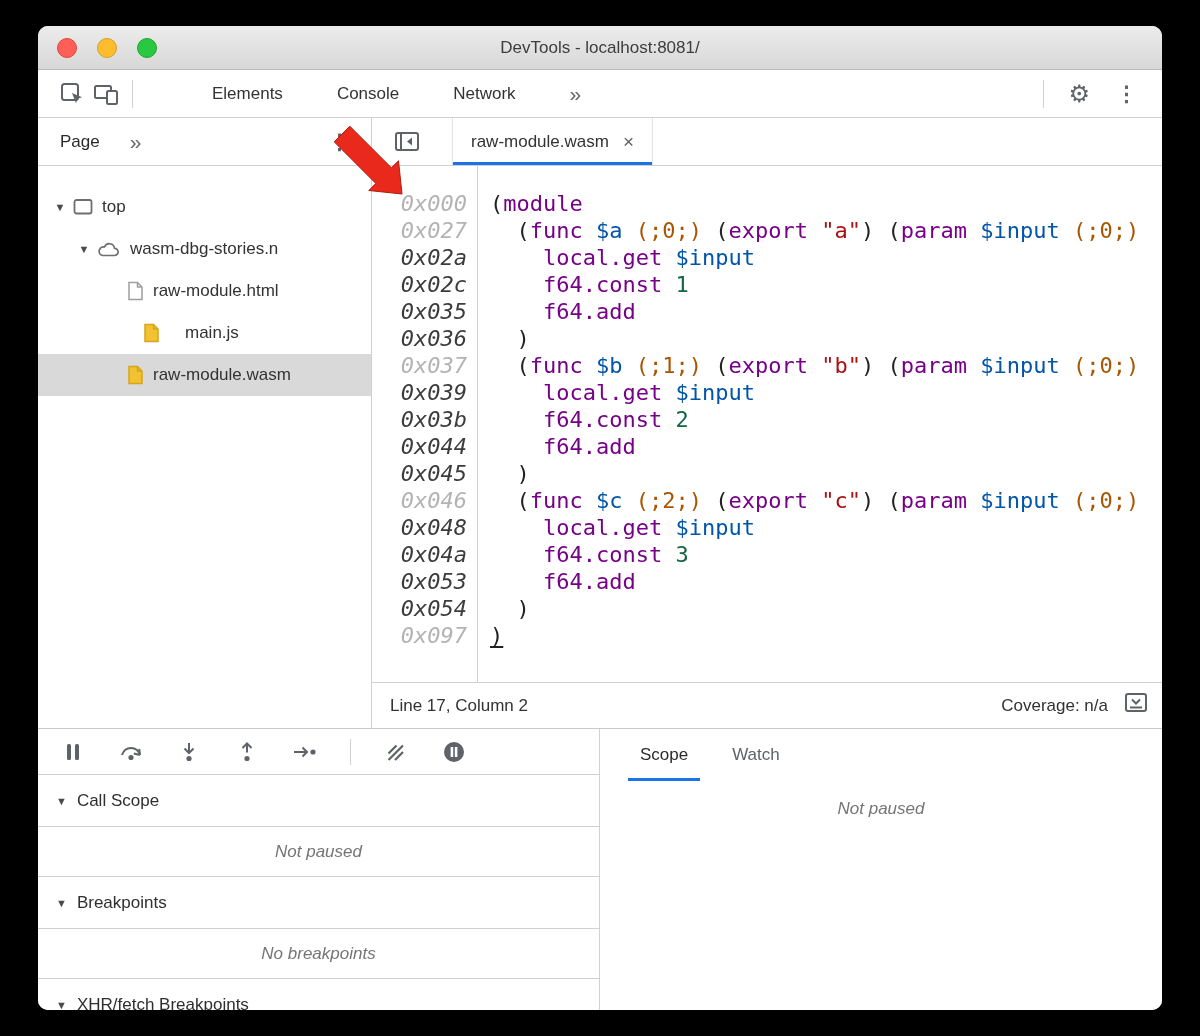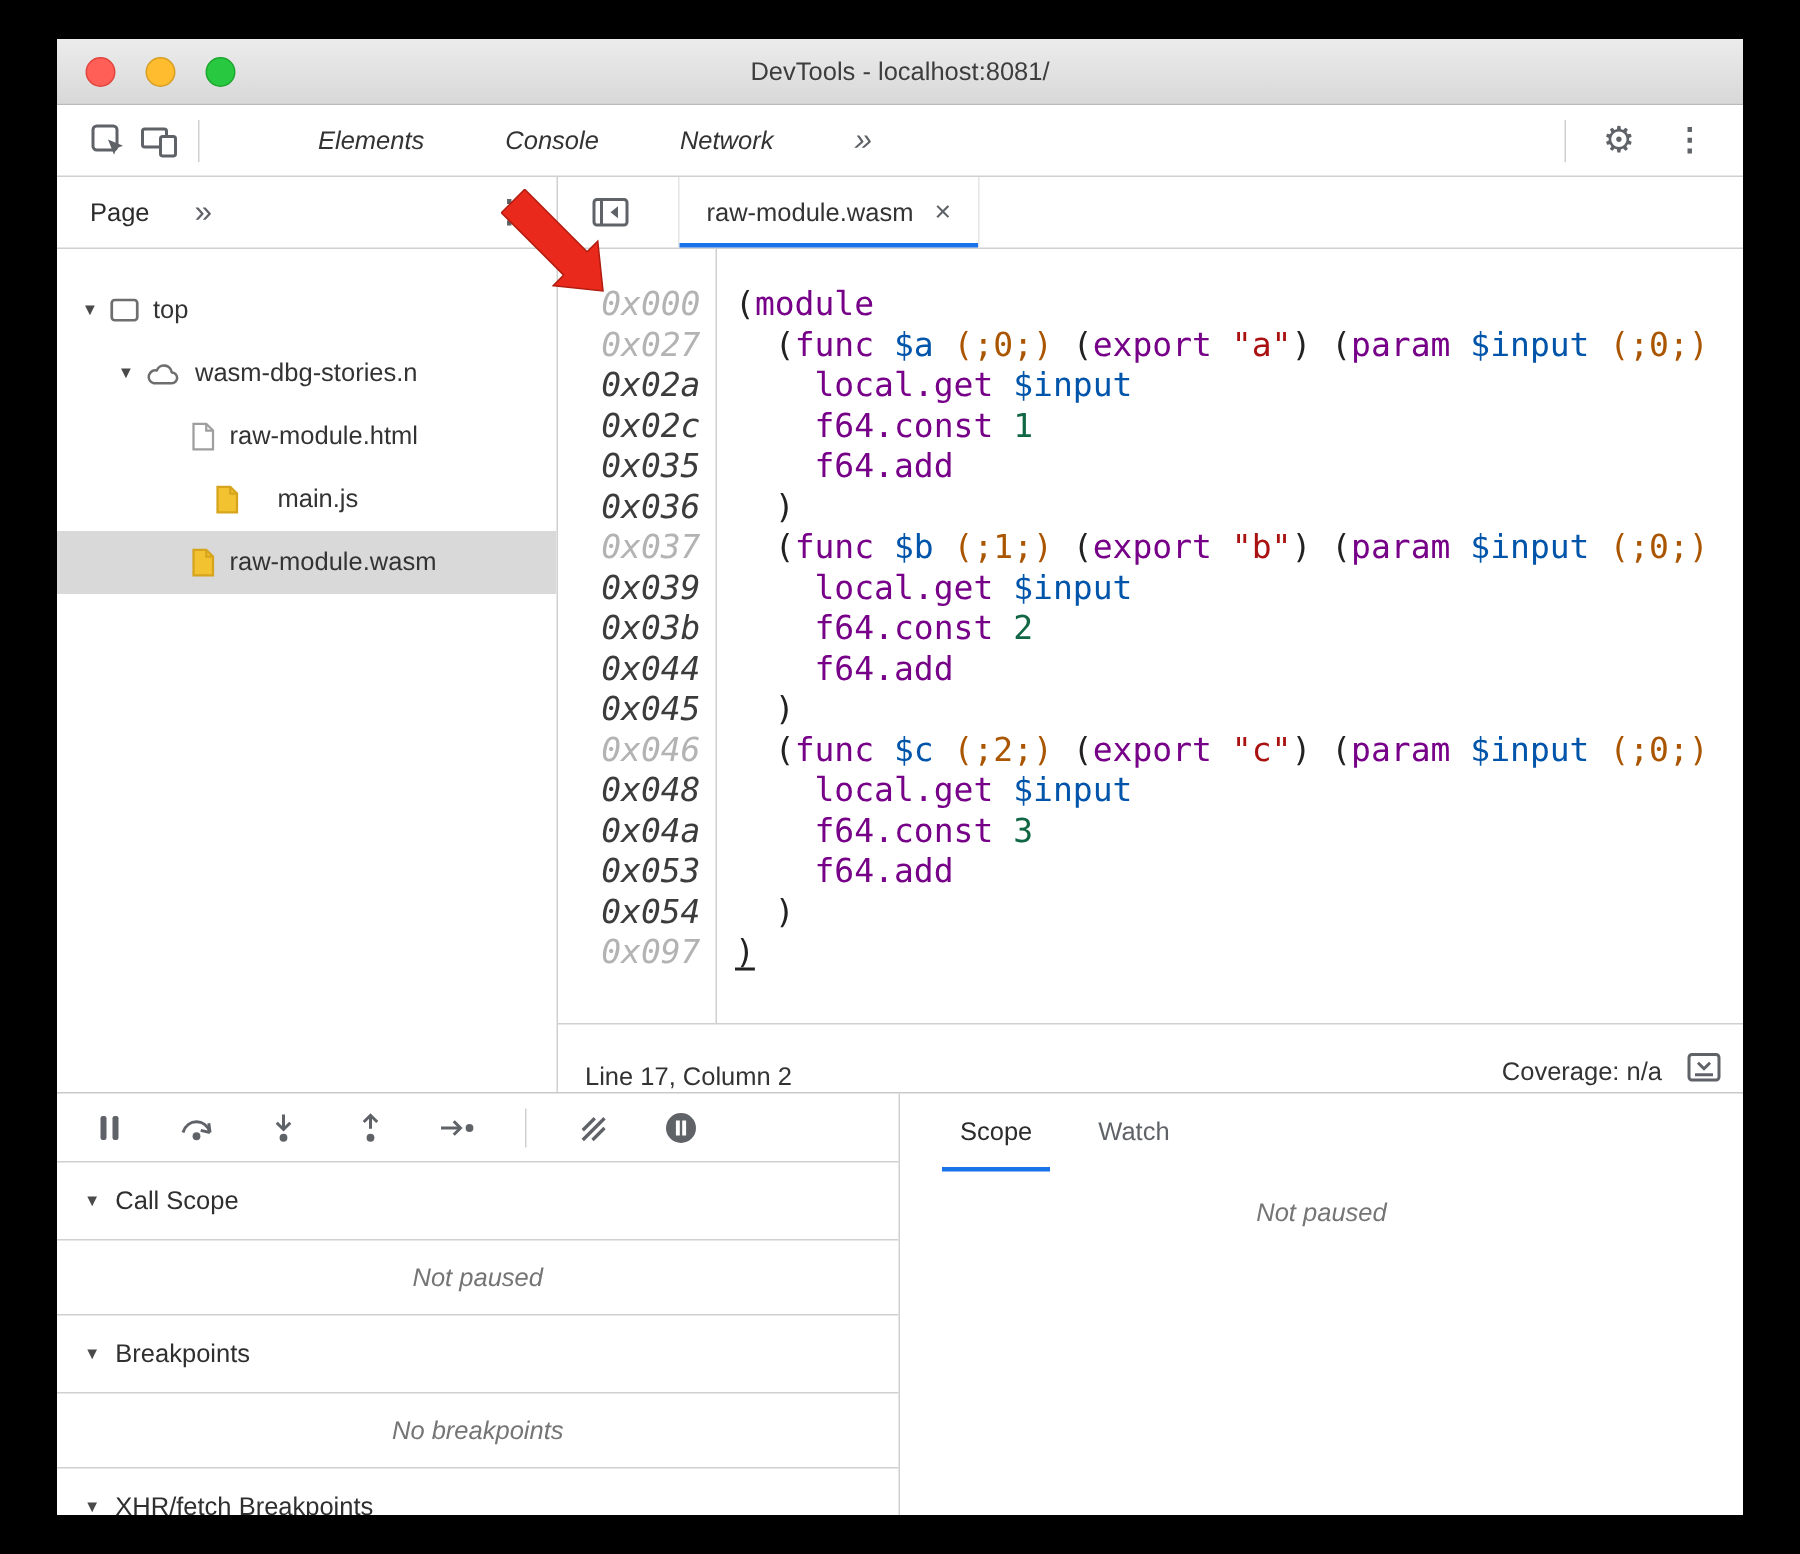--- a/index.html
+++ b/index.html
@@ -1,36 +1,36 @@
 <!DOCTYPE html>
 <html><head>
 <meta charset="utf-8">
 <style>
   * { box-sizing: border-box; margin: 0; padding: 0; }
   html,body { width:1200px; height:1036px; background:#000; font-family:"Liberation Sans",sans-serif; }
   .stage { position:relative; width:1200px; height:1036px; background:#000; overflow:hidden; }
   .window { position:absolute; left:38px; top:26px; width:1124px; height:984px; background:#fff;
-            border-radius:0; overflow:hidden; color:#333; }
+            border-radius:10px; overflow:hidden; color:#333; }
 
   
   .titlebar { height:44px; background:linear-gradient(#ececec,#d8d8d8); border-bottom:1px solid #b9b9b9;
               display:flex; align-items:center; justify-content:center; position:relative; }
   .traffic { position:absolute; left:19px; top:12px; display:flex; gap:20px; }
   .light { width:20px; height:20px; border-radius:50%; display:inline-block; }
   .light.red { background:#ff5f57; border:1px solid #e0443e; }
   .light.yellow { background:#febc2e; border:1px solid #d89e24; }
   .light.green { background:#28c840; border:1px solid #1da62f; }
   .title { font-size:17px; color:#3d3d3d; }
 
   
   .toolbar { height:48px; display:flex; align-items:center; border-bottom:1px solid #d0d0d0; padding:0 14px 0 18px; background:#fff; }
   .tb-icon { display:flex; align-items:center; justify-content:center; width:34px; height:34px; }
   .tb-sep { width:1px; height:28px; background:#d0d0d0; margin:0 8px; }
   .tabs { display:flex; height:100%; margin-left:44px; align-items:stretch; }
-  .tab { padding:0 27px; display:flex; align-items:center; font-size:17px; color:#333; position:relative;font-style:italic; }
+  .tab { padding:0 27px; display:flex; align-items:center; font-size:17px; color:#333; position:relative; }
   .tab.active::after { content:""; position:absolute; left:6px; right:6px; bottom:0; height:3px; background:#1a73e8; }
   .chev { color:#5f6368; font-size:21px; }
   .tb-right { margin-left:auto; display:flex; align-items:center; }
   .gear { font-size:24px; color:#5f6368; margin:0 16px; }
   .dots { font-size:21px; color:#5f6368; font-weight:bold; padding:0 10px; letter-spacing:1px; }
 
   
   .sidebar { position:absolute; top:92px; left:0; width:334px; height:610px; border-right:1px solid #d0d0d0;
              display:flex; flex-direction:column; background:#fff; }
   .sidebar-header { height:48px; border-bottom:1px solid #d0d0d0; display:flex; align-items:center; padding:0 10px 0 22px; flex:none; }
@@ -58,21 +58,21 @@
   .gutter-line.dim { color:#b3b3b3; }
   .code { flex:1; padding:24px 0 0 12px; overflow:hidden; }
   .code-line { height:27px; white-space:pre; }
   .tok-plain { color:#222; }
   .tok-kw { color:#770088; }
   .tok-var { color:#0055aa; }
   .tok-str { color:#aa1111; }
   .tok-com { color:#aa5500; }
   .tok-num { color:#116644; }
   .tok-u { text-decoration:underline; text-underline-offset:3px; }
-  .statusbar { height:46px; border-top:1px solid #d0d0d0; display:flex; align-items:flex-end;
+  .statusbar { height:46px; border-top:1px solid #d0d0d0; display:flex; align-items:center;
                padding:0 14px 0 18px; font-size:17px; color:#333; flex:none; }
   .status-right { margin-left:auto; display:flex; align-items:center; gap:16px; }
 
   
   .debugger { position:absolute; left:0; right:0; bottom:0; height:282px; border-top:1px solid #c9c9c9; display:flex; background:#fff; }
   .dbg-left { width:562px; flex:none; border-right:1px solid #d0d0d0; display:flex; flex-direction:column; overflow:hidden; }
   .dbg-toolbar { height:46px; flex:none; border-bottom:1px solid #d0d0d0; display:flex; align-items:center; padding-left:22px; }
   .dbg-btn { display:flex; align-items:center; justify-content:center; width:26px; margin-right:32px; }
   .dbg-sep { width:1px; height:26px; background:#d0d0d0; margin-right:32px; }
   .dbg-section-h { height:52px; flex:none; border-bottom:1px solid #d0d0d0; display:flex; align-items:center;

